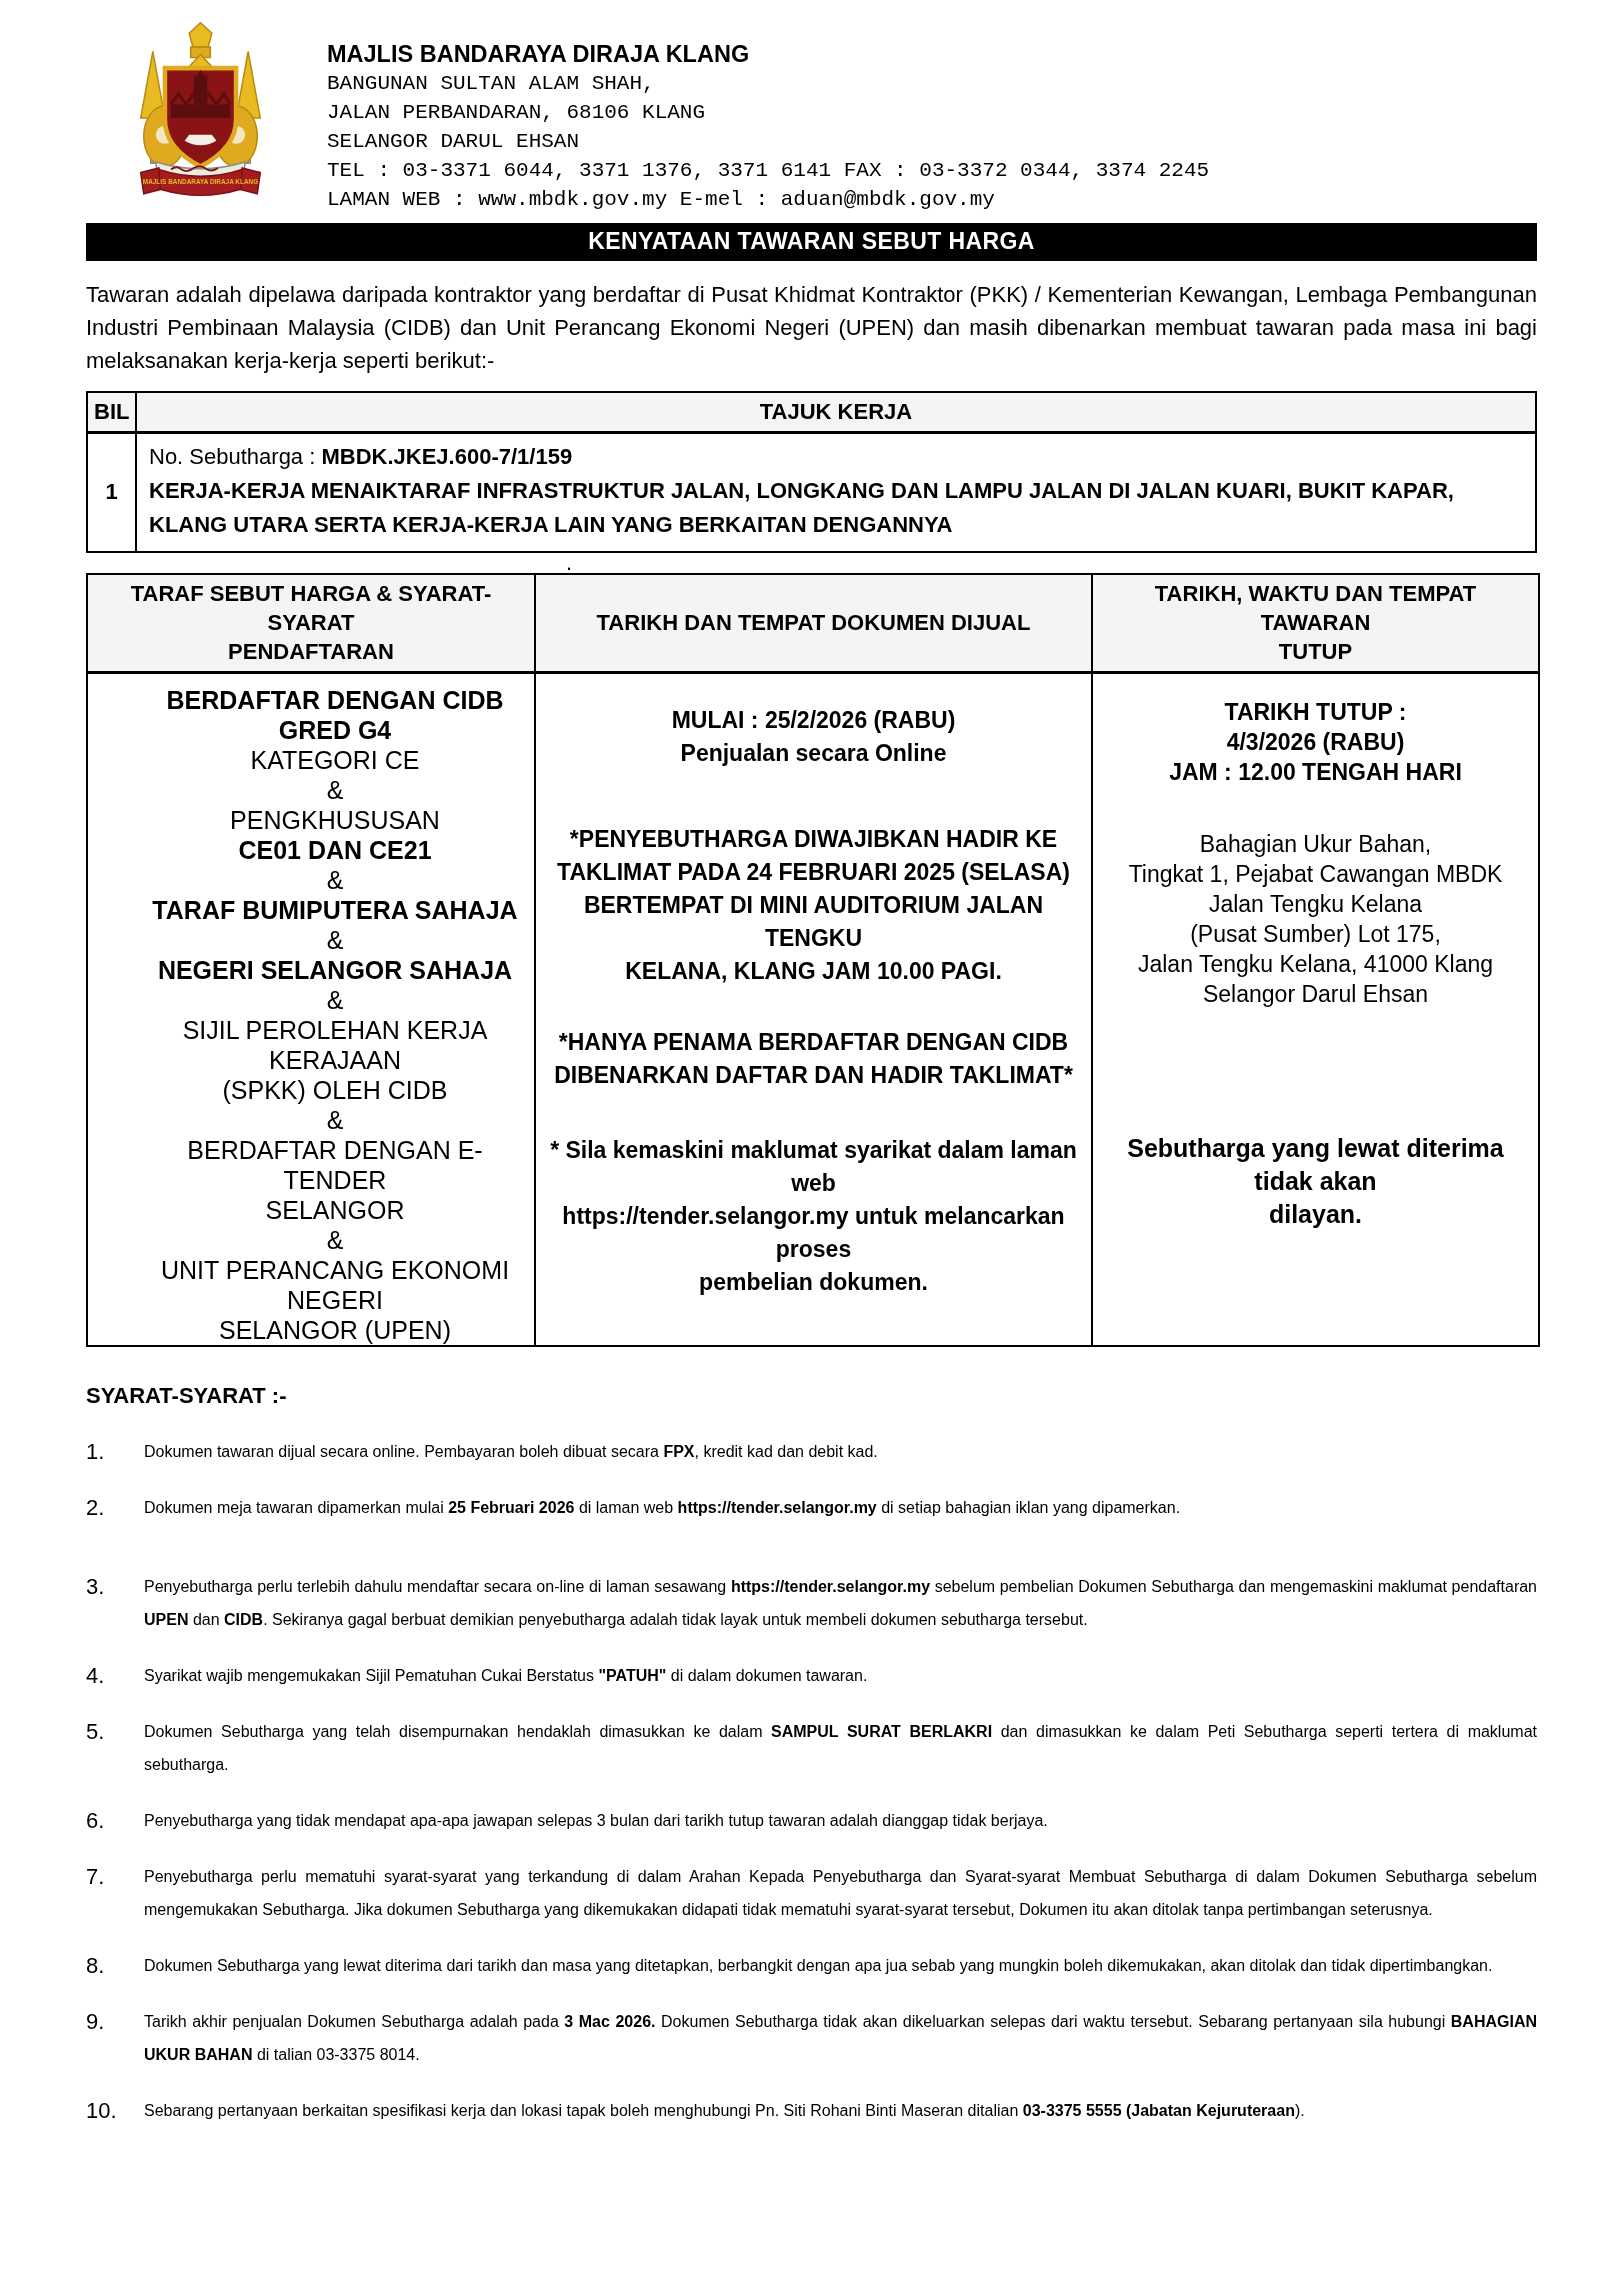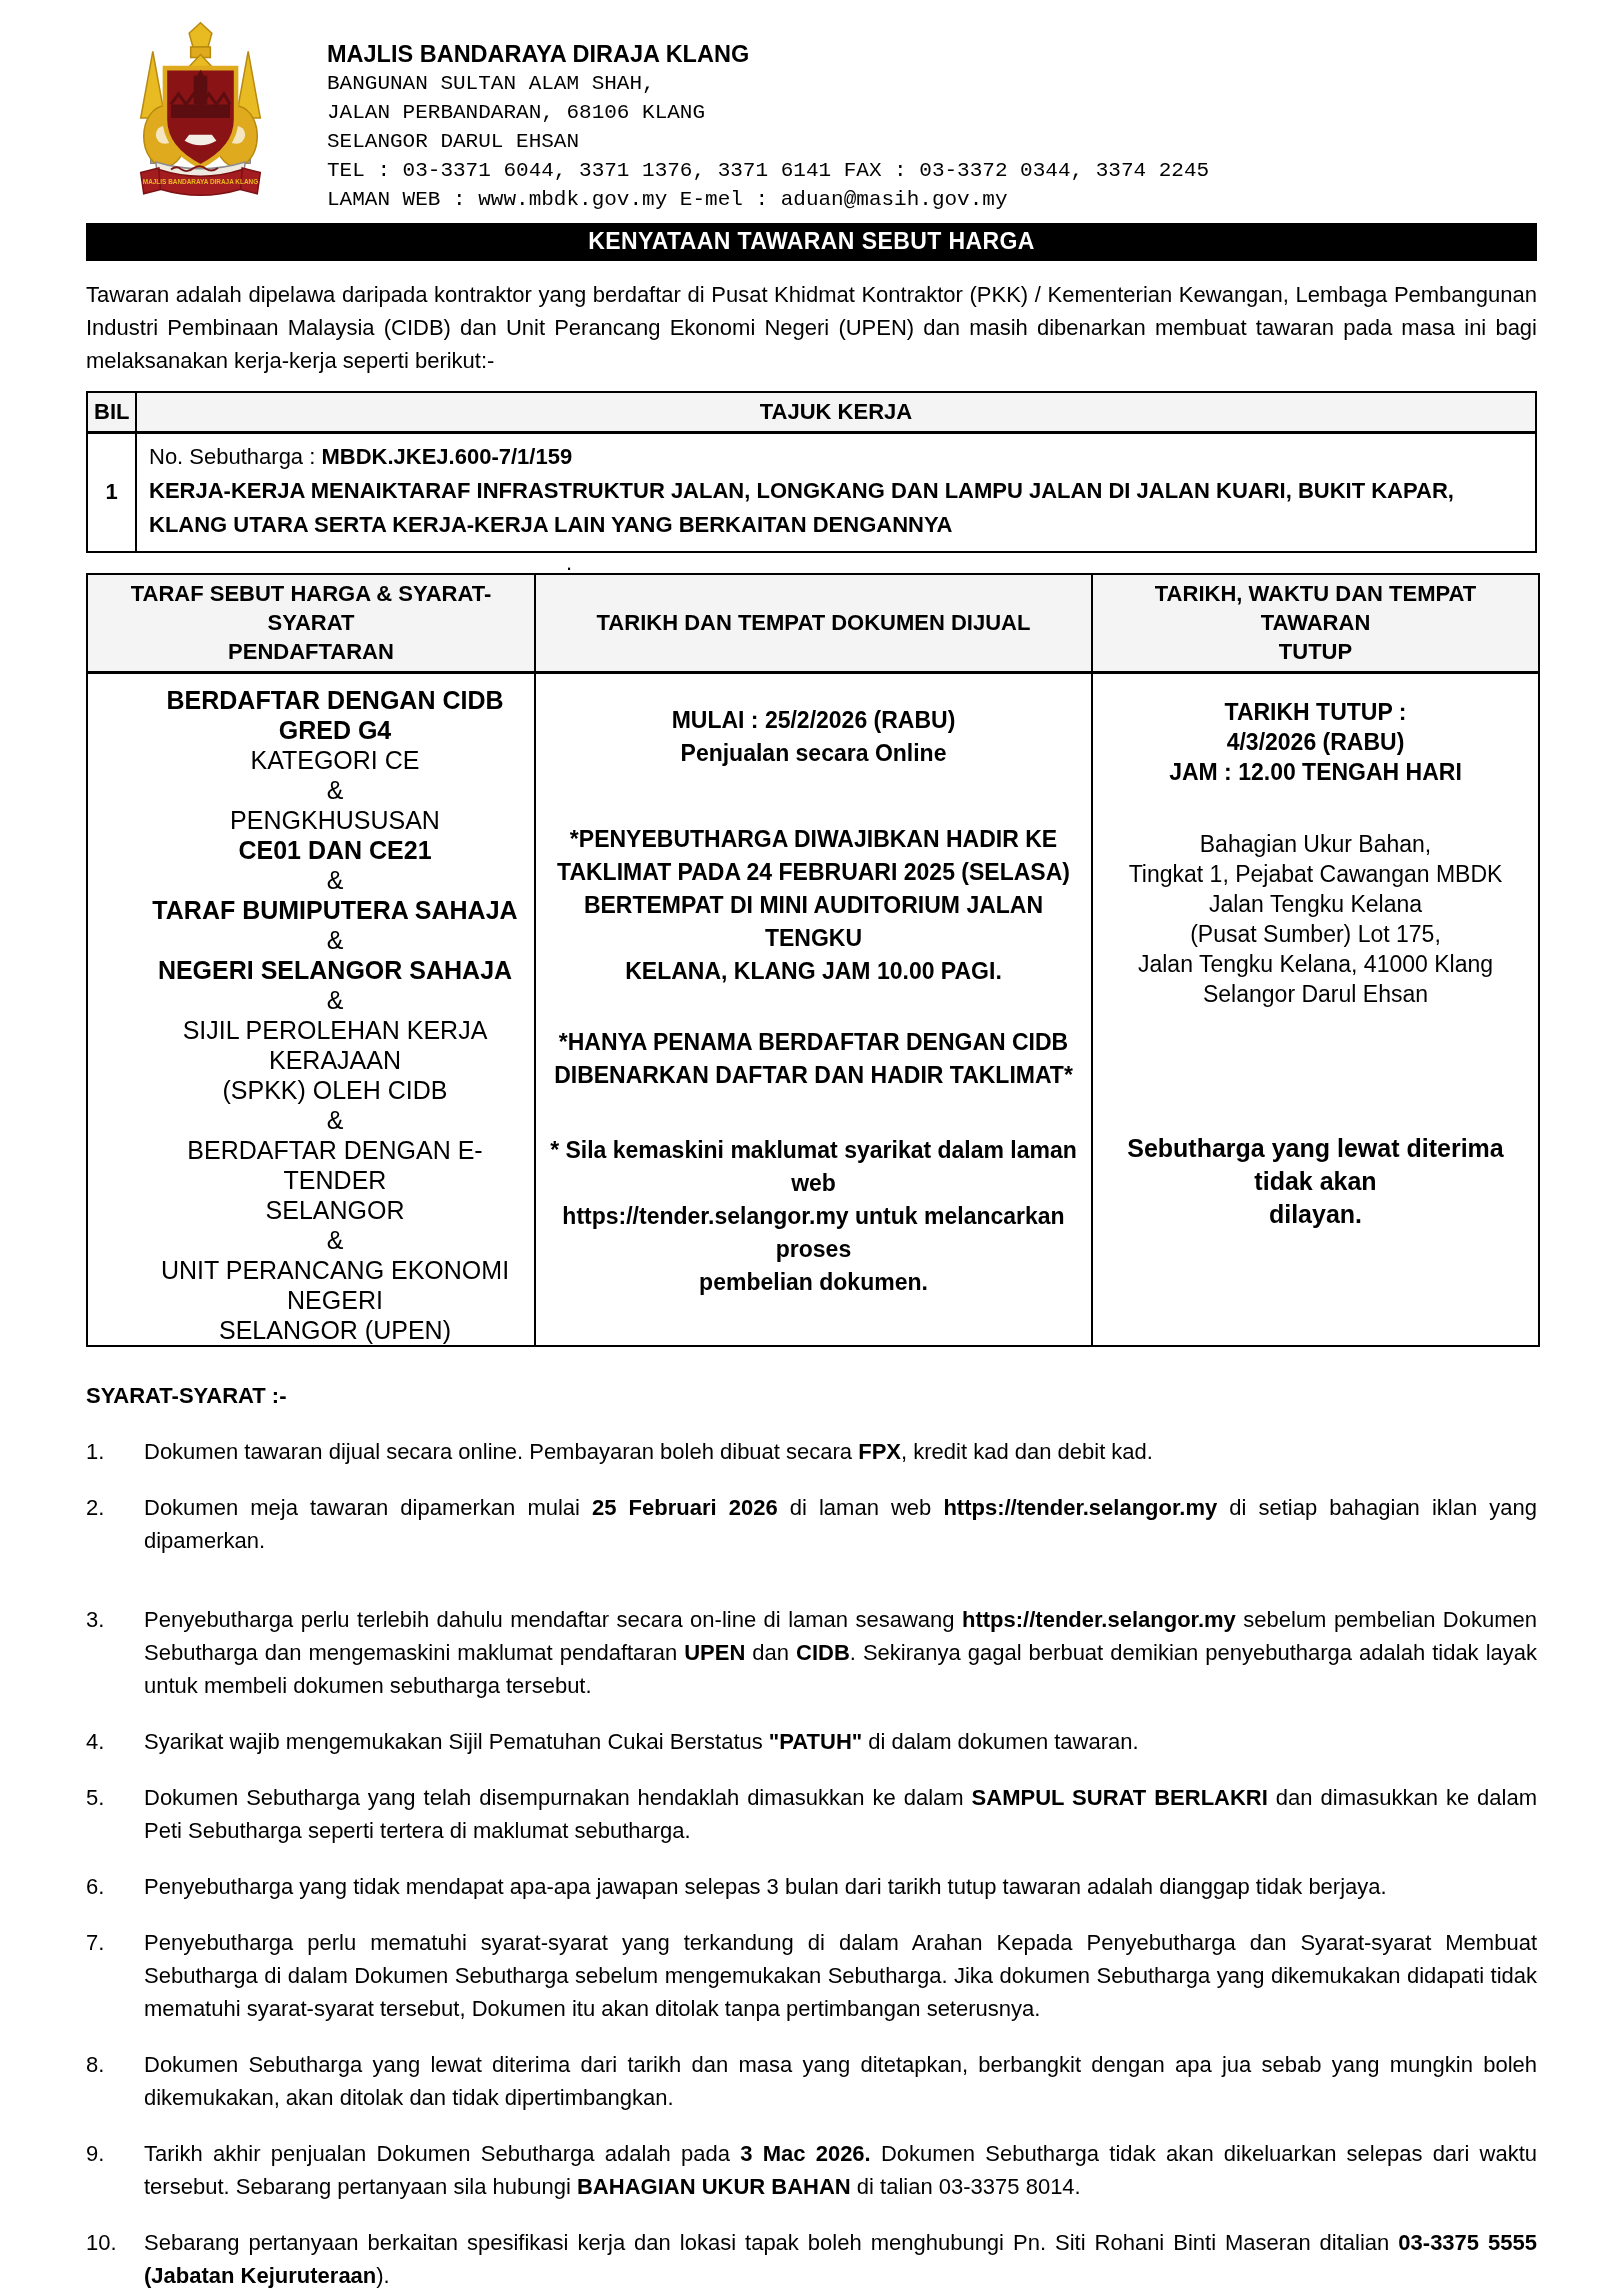--- a/index.html
+++ b/index.html
@@ -52,21 +52,21 @@
   .closeline { font-size:23px; font-weight:bold; line-height:30px; }
   .addr-block { margin-top:42px; }
   .c3addr { font-size:23px; line-height:30px; }
   .late-note { margin-top:123px; font-size:25px; font-weight:bold; line-height:33px; white-space:pre-line; padding:0 4.6px; }
 
   
   .cond-heading { margin-top:32px; font-size:22px; font-weight:bold; line-height:33px; }
   .cond-item { display:flex; margin-top:23px; }
   .cond-item.gap-large { margin-top:46px; }
   .cond-num { width:58px; flex:none; font-size:22px; line-height:33px; }
-  .cond-text { flex:1; font-size:22px; line-height:33px; text-align:justify; }
+  .cond-text { flex:1; font-size:16px; line-height:33px; text-align:justify; }
 </style>
 </head>
 <body>
 
 <div class="page">
 
   <div class="letterhead">
     <div class="logo-wrap">
       <svg width="165" height="176" viewBox="0 0 218 232">
 
@@ -102,21 +102,21 @@
         <path d="M54 196 Q109 214 164 196 L162 222 Q109 238 56 222 Z" fill="#a31c1f" stroke="#7c1114" stroke-width="2"></path>
         <text x="109" y="215" text-anchor="middle" font-size="8.5" font-weight="bold" fill="#e8bb22" font-family="Liberation Sans, sans-serif">MAJLIS BANDARAYA DIRAJA KLANG</text>
       </svg>
     </div>
     <div class="lh-text">
       <div class="org-name">MAJLIS BANDARAYA DIRAJA KLANG</div>
       <div class="addr-line">BANGUNAN SULTAN ALAM SHAH,</div>
       <div class="addr-line">JALAN PERBANDARAN, 68106 KLANG</div>
       <div class="addr-line">SELANGOR DARUL EHSAN</div>
       <div class="addr-line">TEL : 03-3371 6044, 3371 1376, 3371 6141   FAX : 03-3372 0344, 3374 2245</div>
-      <div class="addr-line">LAMAN WEB : www.mbdk.gov.my      E-mel : aduan@masih.gov.my</div>
+      <div class="addr-line">LAMAN WEB : www.mbdk.gov.my      E-mel : aduan@mbdk.gov.my</div>
     </div>
   </div>
 
   <div class="banner">KENYATAAN TAWARAN SEBUT HARGA</div>
 
   <div class="intro">Tawaran adalah dipelawa daripada kontraktor yang berdaftar di Pusat Khidmat Kontraktor (PKK) / Kementerian Kewangan, Lembaga Pembangunan Industri Pembinaan Malaysia (CIDB) dan Unit Perancang Ekonomi Negeri (UPEN) dan masih dibenarkan membuat tawaran pada masa ini bagi melaksanakan kerja-kerja seperti berikut:-</div>
 
   <table class="t1">
     <colgroup>
         <col class="bil-col">

